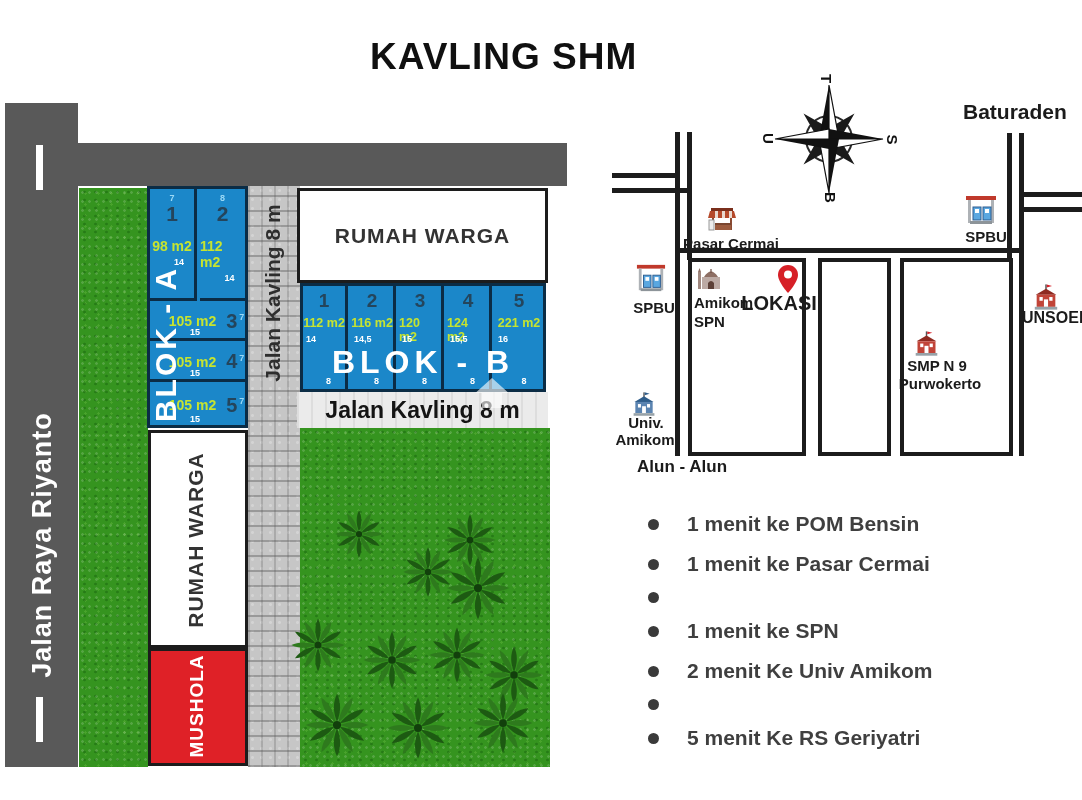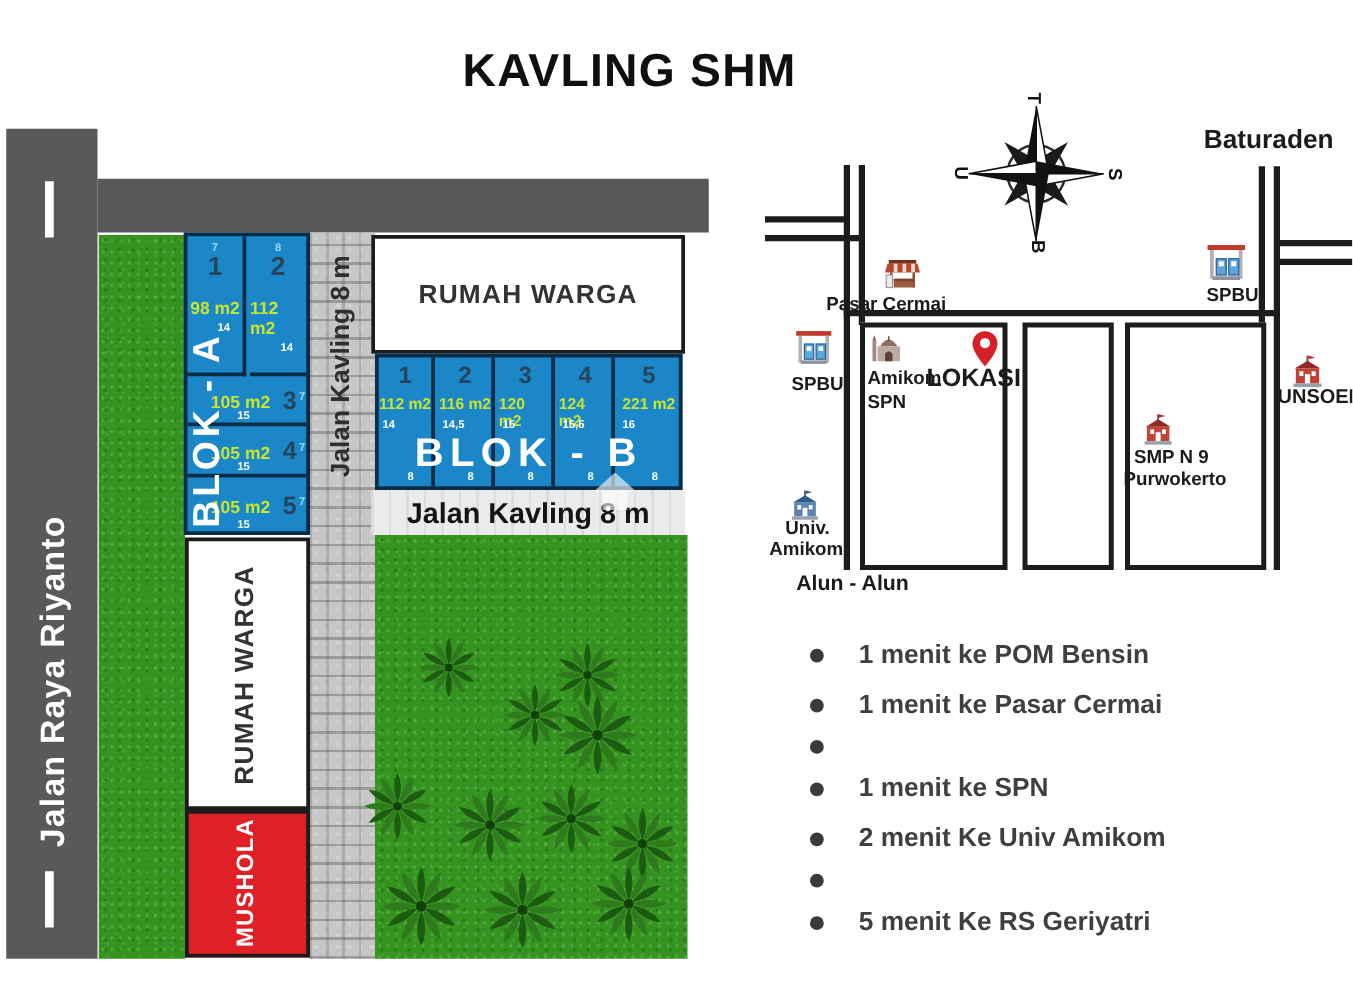--- a/index.html
+++ b/index.html
@@ -312,21 +312,21 @@
   <div class="abs mline" style="left:1024px;top:207px;width:58px;height:5px;"></div>
   <div class="abs mblock" style="left:688px;top:258px;width:118px;height:198px;"></div>
   <div class="abs mblock" style="left:818px;top:258px;width:73px;height:198px;"></div>
   <div class="abs mblock" style="left:900px;top:258px;width:113px;height:198px;"></div>
 
   <div class="abs mlabel" style="left:963px;top:100px;font-size:21px;">Baturaden</div>
 
   <svg class="abs" style="left:707px;top:205px;width:30px;height:30px;">
       <use href="#stall"></use>
     </svg>
-  <div class="abs mlabel center" style="left:709px;top:235px;">Pasar Cermai</div>
+  <div class="abs mlabel center" style="left:731px;top:235px;">Pasar Cermai</div>
 
   <svg class="abs" style="left:964px;top:194px;width:34px;height:32px;">
       <use href="#pump"></use>
     </svg>
   <div class="abs mlabel center" style="left:986px;top:228px;">SPBU</div>
 
   <svg class="abs" style="left:635px;top:263px;width:32px;height:30px;">
       <use href="#pump"></use>
     </svg>
   <div class="abs mlabel center" style="left:654px;top:299px;">SPBU</div>

